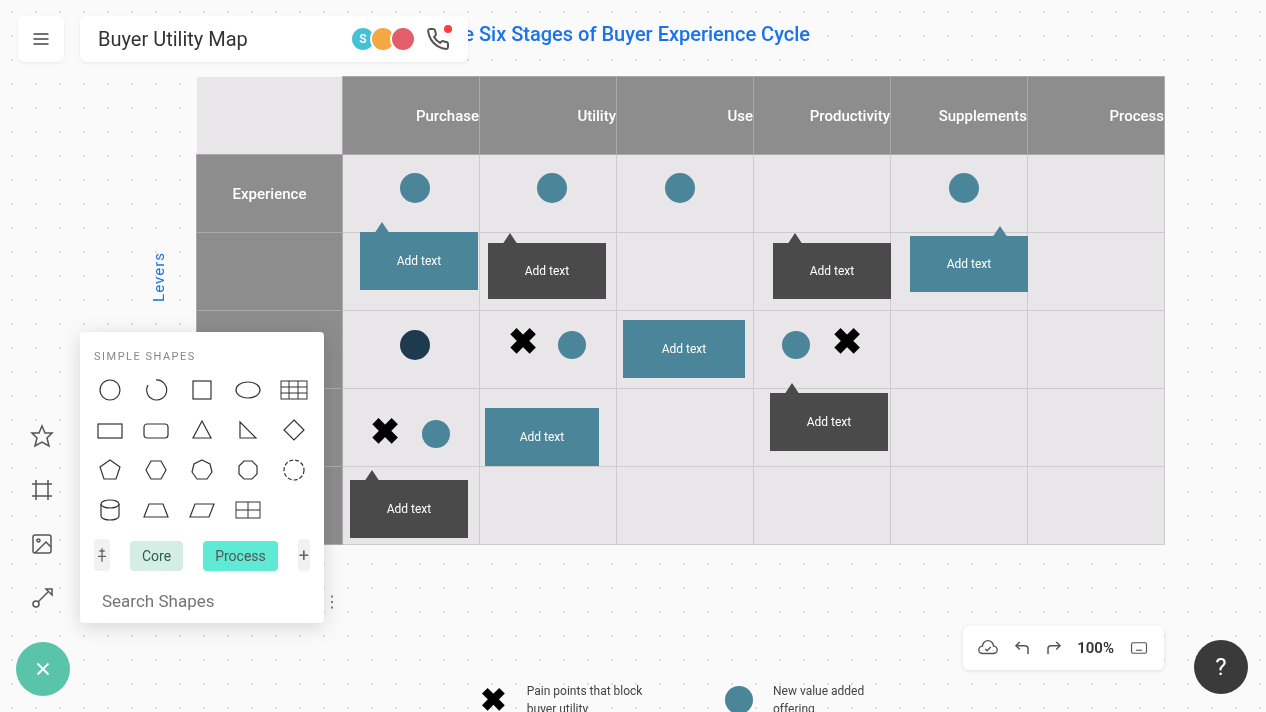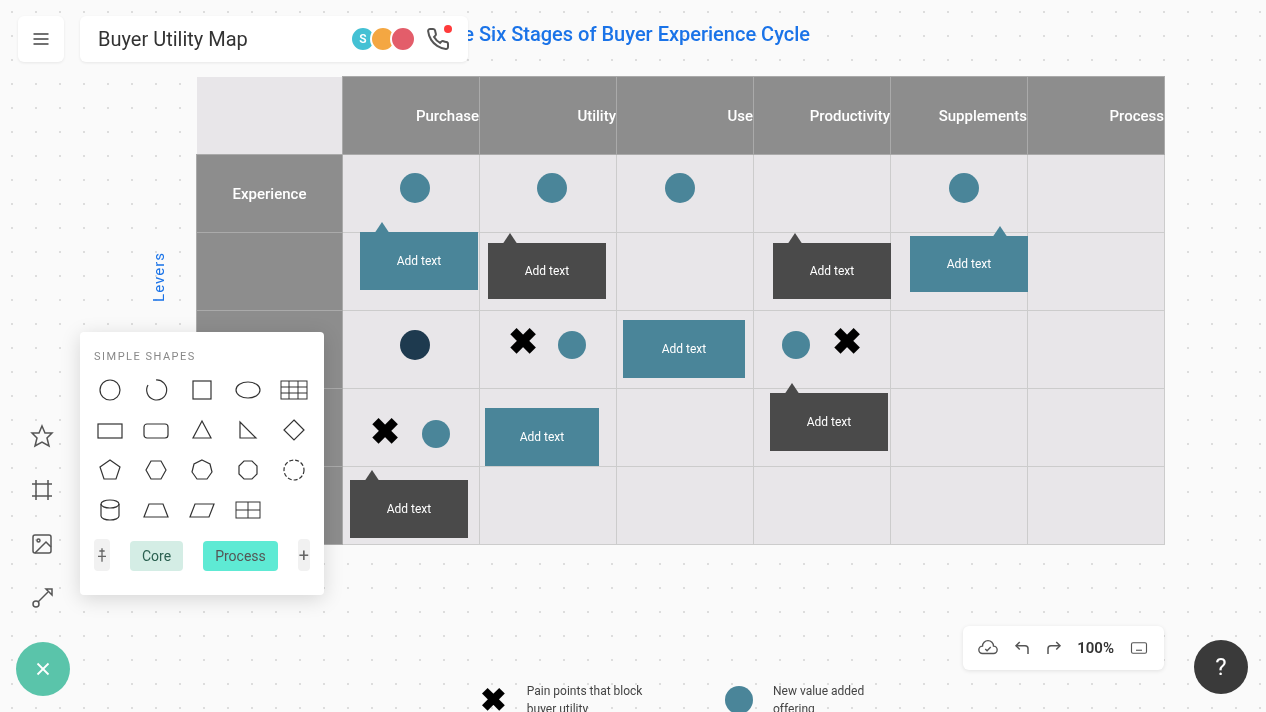--- a/index.html
+++ b/index.html
@@ -362,20 +362,28 @@
   <div class="tabs">
     <div class="pin">
         <svg width="16" height="16" viewBox="0 0 24 24" fill="none" stroke="#666" stroke-width="2">
           <path d="M12 2 L12 22 M8 6 L16 6 M6 14 L18 14"></path>
         </svg>
       </div>
     <div class="tab active">Core</div>
     <div class="tab inactive">Process</div>
     <div class="add">+</div>
   </div>
+  <div class="search-row">
+    <svg width="20" height="20" viewBox="0 0 24 24" fill="none" stroke="currentColor" stroke-width="2">
+        <circle cx="11" cy="11" r="8"></circle>
+        <line x1="21" y1="21" x2="16.65" y2="16.65"></line>
+      </svg>
+    <input placeholder="Search Shapes" style="">
+    <div class="more">⋮</div>
+  </div>
 </div>
 
 <div class="bbar-wrap">
 <div class="bbar">
   <div class="bic">
         <svg width="22" height="22" viewBox="0 0 24 24" fill="none" stroke="currentColor" stroke-width="1.5">
           <path d="M18 10a6 6 0 1 0-12 0 4 4 0 0 0 0 8h12a4 4 0 0 0 0-8z"></path>
           <polyline points="9 13 11 15 15 11"></polyline>
         </svg>
       </div>

